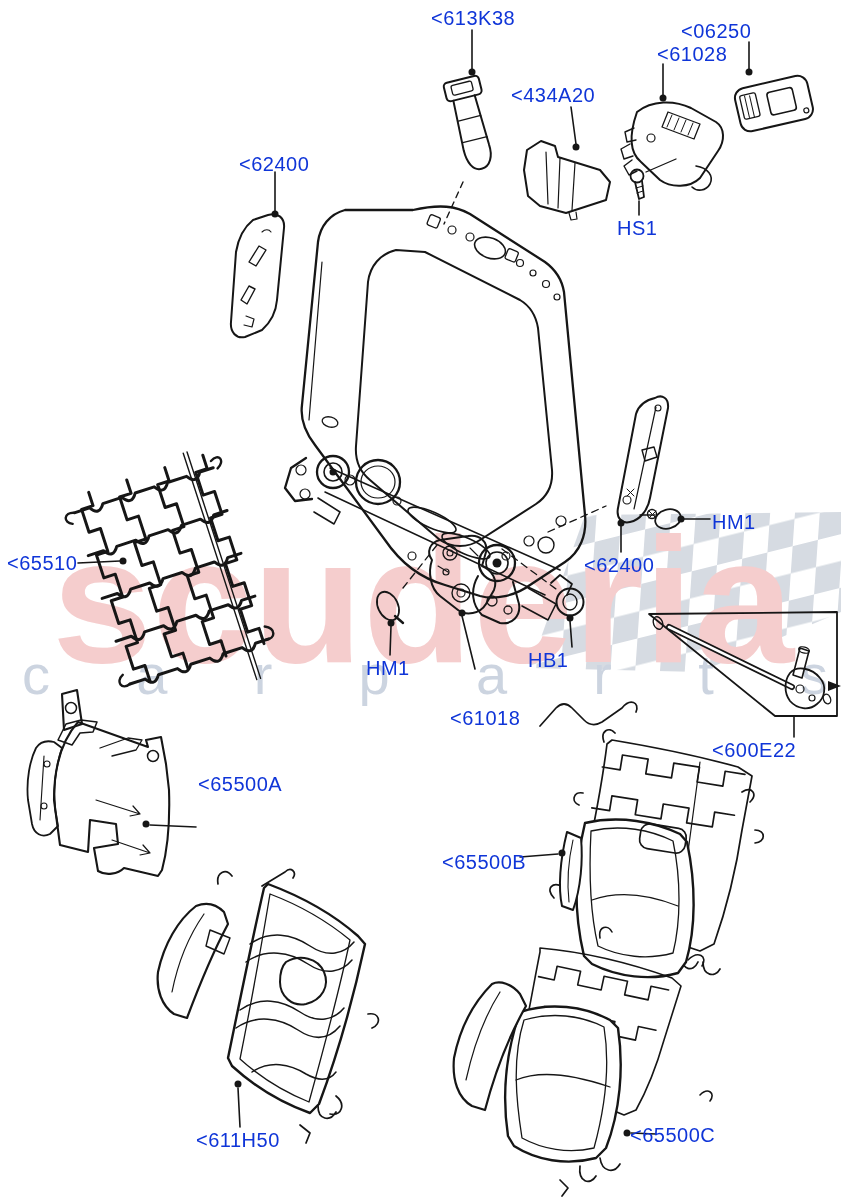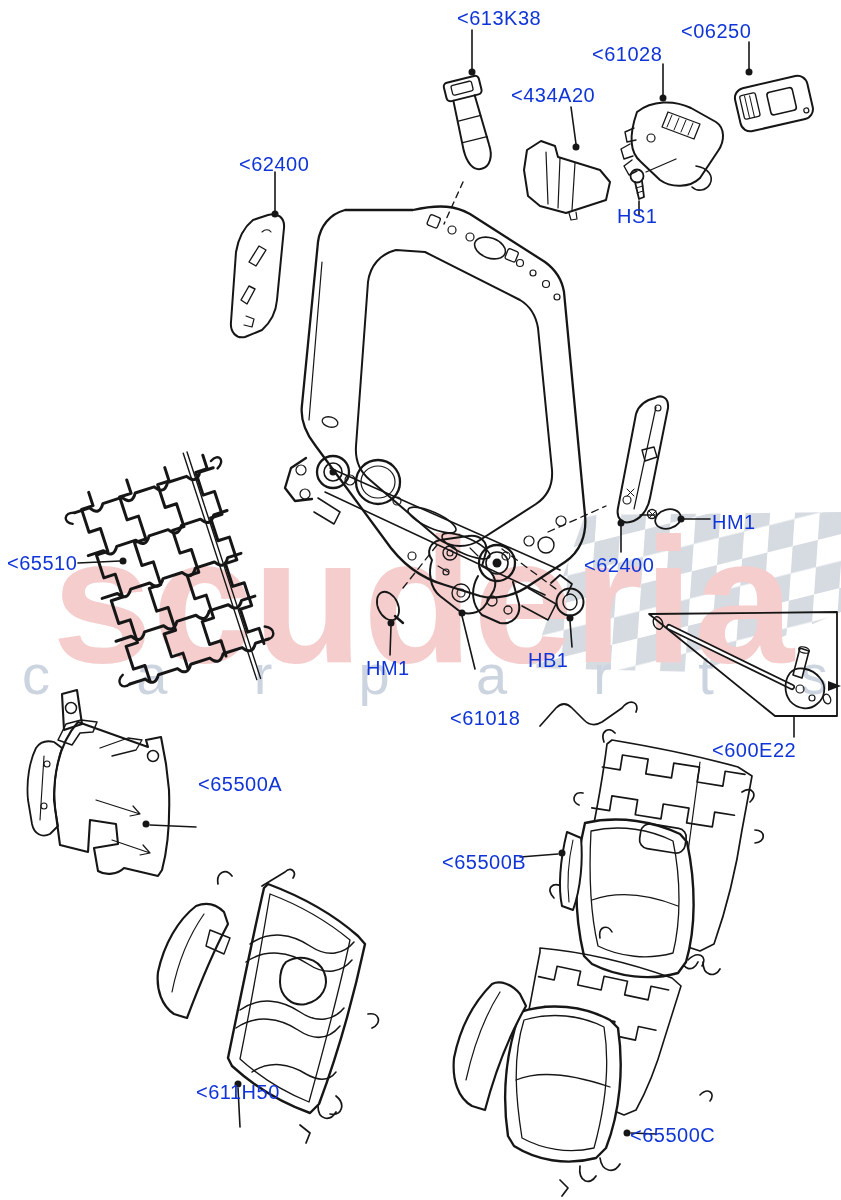--- a/index.html
+++ b/index.html
@@ -286,31 +286,31 @@
       <path d="M558,854 L520,857"></path>
           <circle cx="562" cy="853" r="3.5" fill="currentColor" stroke="none"></circle>
       <path d="M238,1088 L240,1127"></path>
           <circle cx="238" cy="1084" r="3.5" fill="currentColor" stroke="none"></circle>
       <path d="M631,1133 L656,1134"></path>
           <circle cx="627" cy="1133" r="3.5" fill="currentColor" stroke="none"></circle>
     </g>
   </g>
 </svg>
 
-<div class="part-label" style="left:457px;top:8px">&lt;613K38</div>
+<div class="part-label" style="left:431px;top:8px">&lt;613K38</div>
 <div class="part-label" style="left:511px;top:85px">&lt;434A20</div>
-<div class="part-label" style="left:592px;top:44px">&lt;61028</div>
+<div class="part-label" style="left:657px;top:44px">&lt;61028</div>
 <div class="part-label" style="left:681px;top:21px">&lt;06250</div>
-<div class="part-label" style="left:617px;top:206px">HS1</div>
+<div class="part-label" style="left:617px;top:218px">HS1</div>
 <div class="part-label" style="left:239px;top:154px">&lt;62400</div>
 <div class="part-label" style="left:7px;top:553px">&lt;65510</div>
 <div class="part-label" style="left:366px;top:658px">HM1</div>
 <div class="part-label" style="left:450px;top:708px">&lt;61018</div>
 <div class="part-label" style="left:528px;top:650px">HB1</div>
 <div class="part-label" style="left:584px;top:555px">&lt;62400</div>
 <div class="part-label" style="left:712px;top:512px">HM1</div>
 <div class="part-label" style="left:712px;top:740px">&lt;600E22</div>
 <div class="part-label" style="left:198px;top:774px">&lt;65500A</div>
 <div class="part-label" style="left:442px;top:852px">&lt;65500B</div>
-<div class="part-label" style="left:196px;top:1082px">&lt;611H50</div>
+<div class="part-label" style="left:196px;top:1130px">&lt;611H50</div>
 <div class="part-label" style="left:630px;top:1125px">&lt;65500C</div>
 
 </div>
 
 </body></html>

